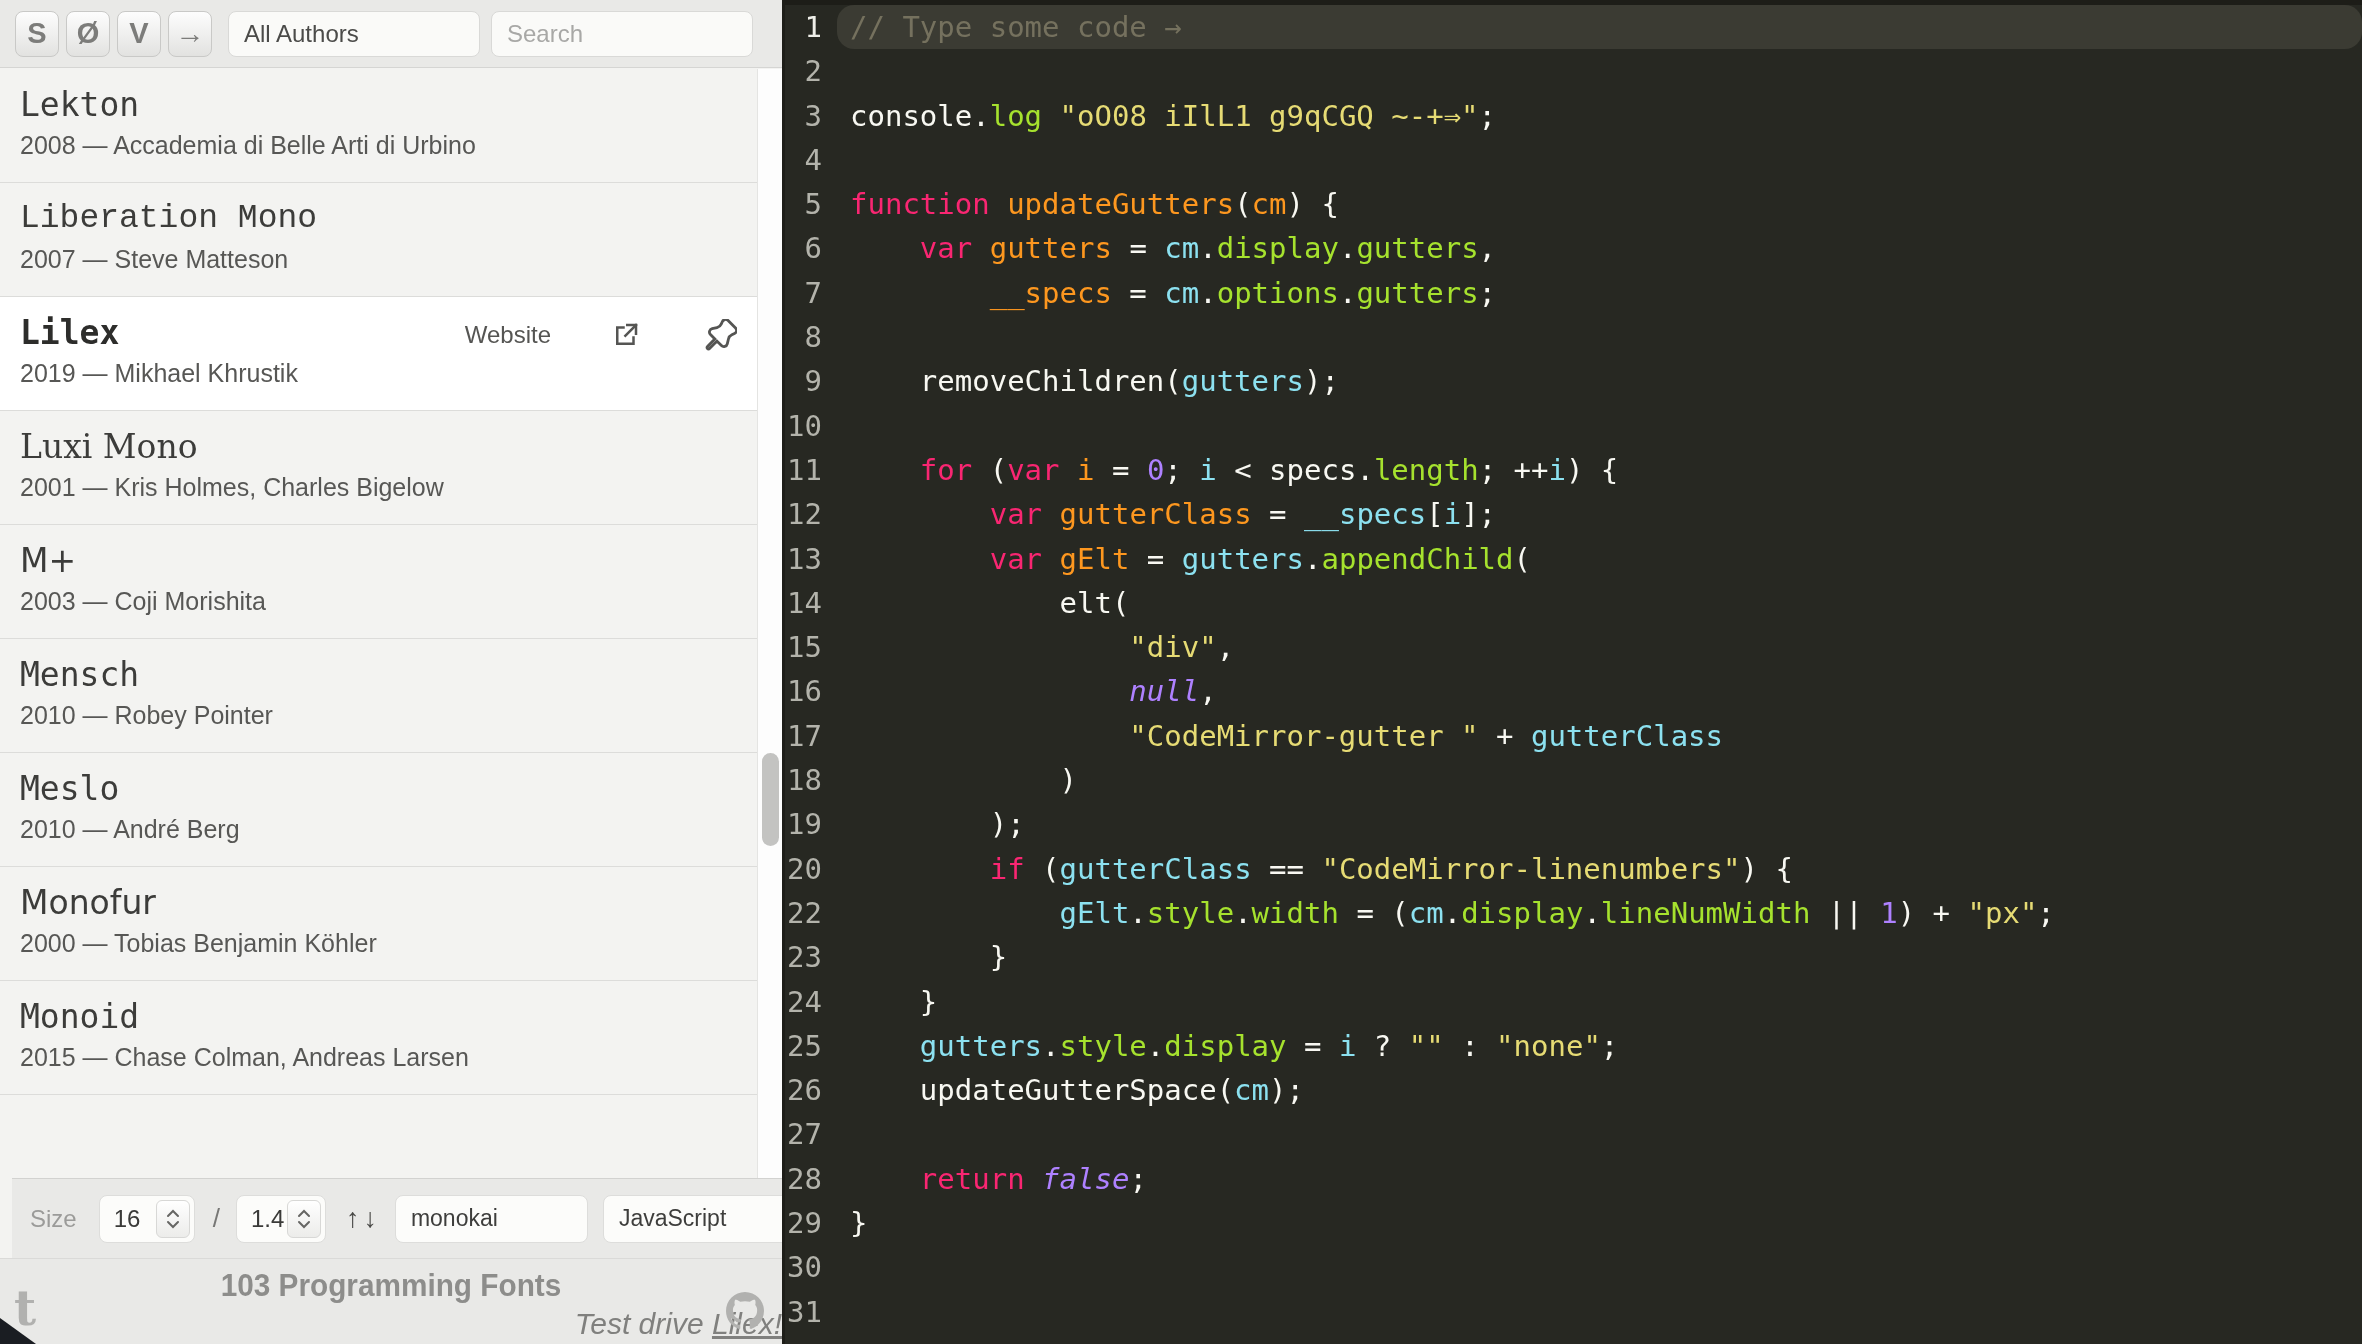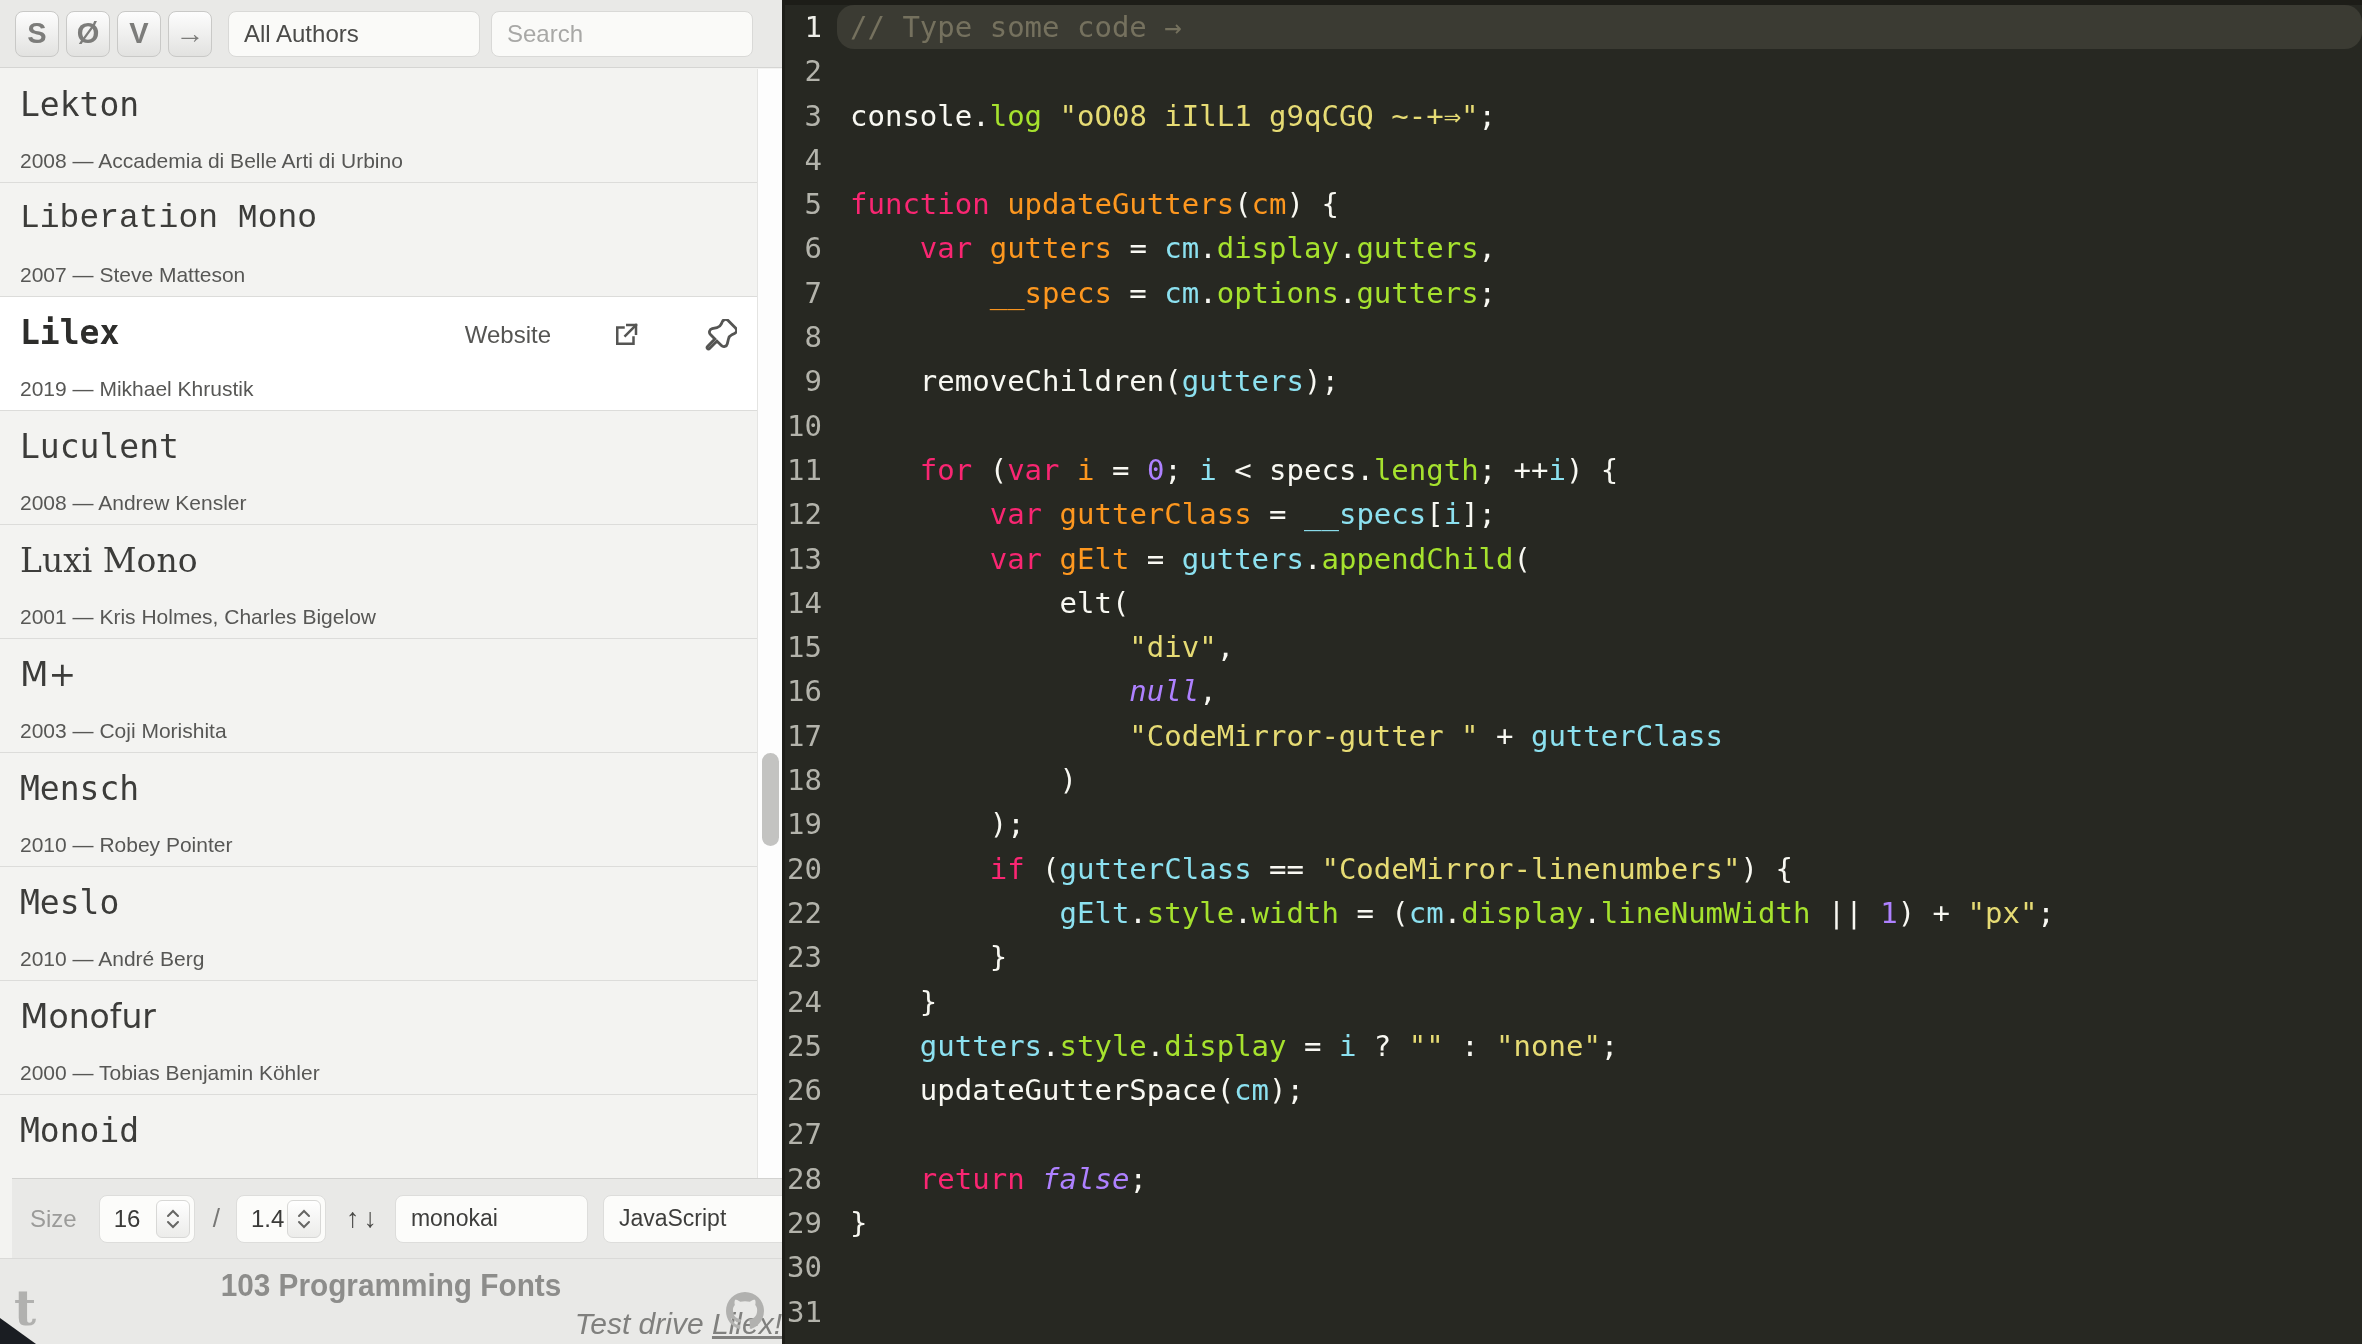--- a/index.html
+++ b/index.html
@@ -34,21 +34,21 @@
   }
   .search-input::placeholder{color:#a8a8a6;}
   .font-list{position:absolute;left:0;top:69px;width:757px;height:1109px;overflow:hidden;}
   .font-row{
     position:relative;height:114px;box-sizing:border-box;
     border-bottom:1px solid #dcdcda;padding:17px 0 0 20px;cursor:pointer;
   }
   .font-row.selected{background:#ffffff;}
   .fname{display:block;font-size:33px;line-height:38px;color:#3c3c3a;}
   .font-row.selected .fname{font-weight:bold;color:#2d2d2b;}
-  .fmeta{margin-top:25px;font-size:21px;line-height:24px;color:#575755;}
+  .fmeta{margin-top:9px;font-size:25px;line-height:24px;color:#575755;}
   .ff-mono{font-family:"DejaVu Sans Mono",monospace;}
   .ff-libmono{font-family:"Liberation Mono",monospace;}
   .ff-serif{font-family:"DejaVu Serif",serif;}
   .ff-sans{font-family:"DejaVu Sans",sans-serif;}
   .website-box{position:absolute;top:22px;right:20px;display:flex;align-items:center;gap:48px;}
   .website-label{font-size:24px;color:#555553;margin-right:12px;}
   .website-box svg{display:block;}
   .pin-wrap{margin-left:16px;}
   
   .scroll-track{
@@ -160,24 +160,20 @@
             </svg>
           </span>
           <span class="pin-wrap">
             <svg width="32" height="32" viewBox="0 0 16 16" fill="none" stroke="#555553" stroke-width="1.4">
               <g transform="scale(-1,1) translate(-16,0)">
                 <path d="M4.456.734a1.75 1.75 0 0 1 2.826.504l.613 1.327a3.081 3.081 0 0 0 2.084 1.707l2.454.584c1.332.317 1.8 1.972.832 2.94L11.06 10l3.72 3.72a.75.75 0 1 1-1.06 1.06L10 11.06l-2.204 2.205c-.968.968-2.623.5-2.94-.832l-.584-2.454a3.081 3.081 0 0 0-1.707-2.084l-1.327-.613a1.75 1.75 0 0 1-.504-2.826L4.456.734Z"></path>
               </g>
             </svg>
           </span>
         </div>
-      </div>
-      <div class="font-row">
-        <span class="fname ff-mono">Luculent</span>
-        <div class="fmeta">2008 — Andrew Kensler</div>
       </div>
       <div class="font-row">
         <span class="fname ff-serif">Luxi Mono</span>
         <div class="fmeta">2001 — Kris Holmes, Charles Bigelow</div>
       </div>
       <div class="font-row">
         <span class="fname ff-sans">M+</span>
         <div class="fmeta">2003 — Coji Morishita</div>
       </div>
       <div class="font-row">

